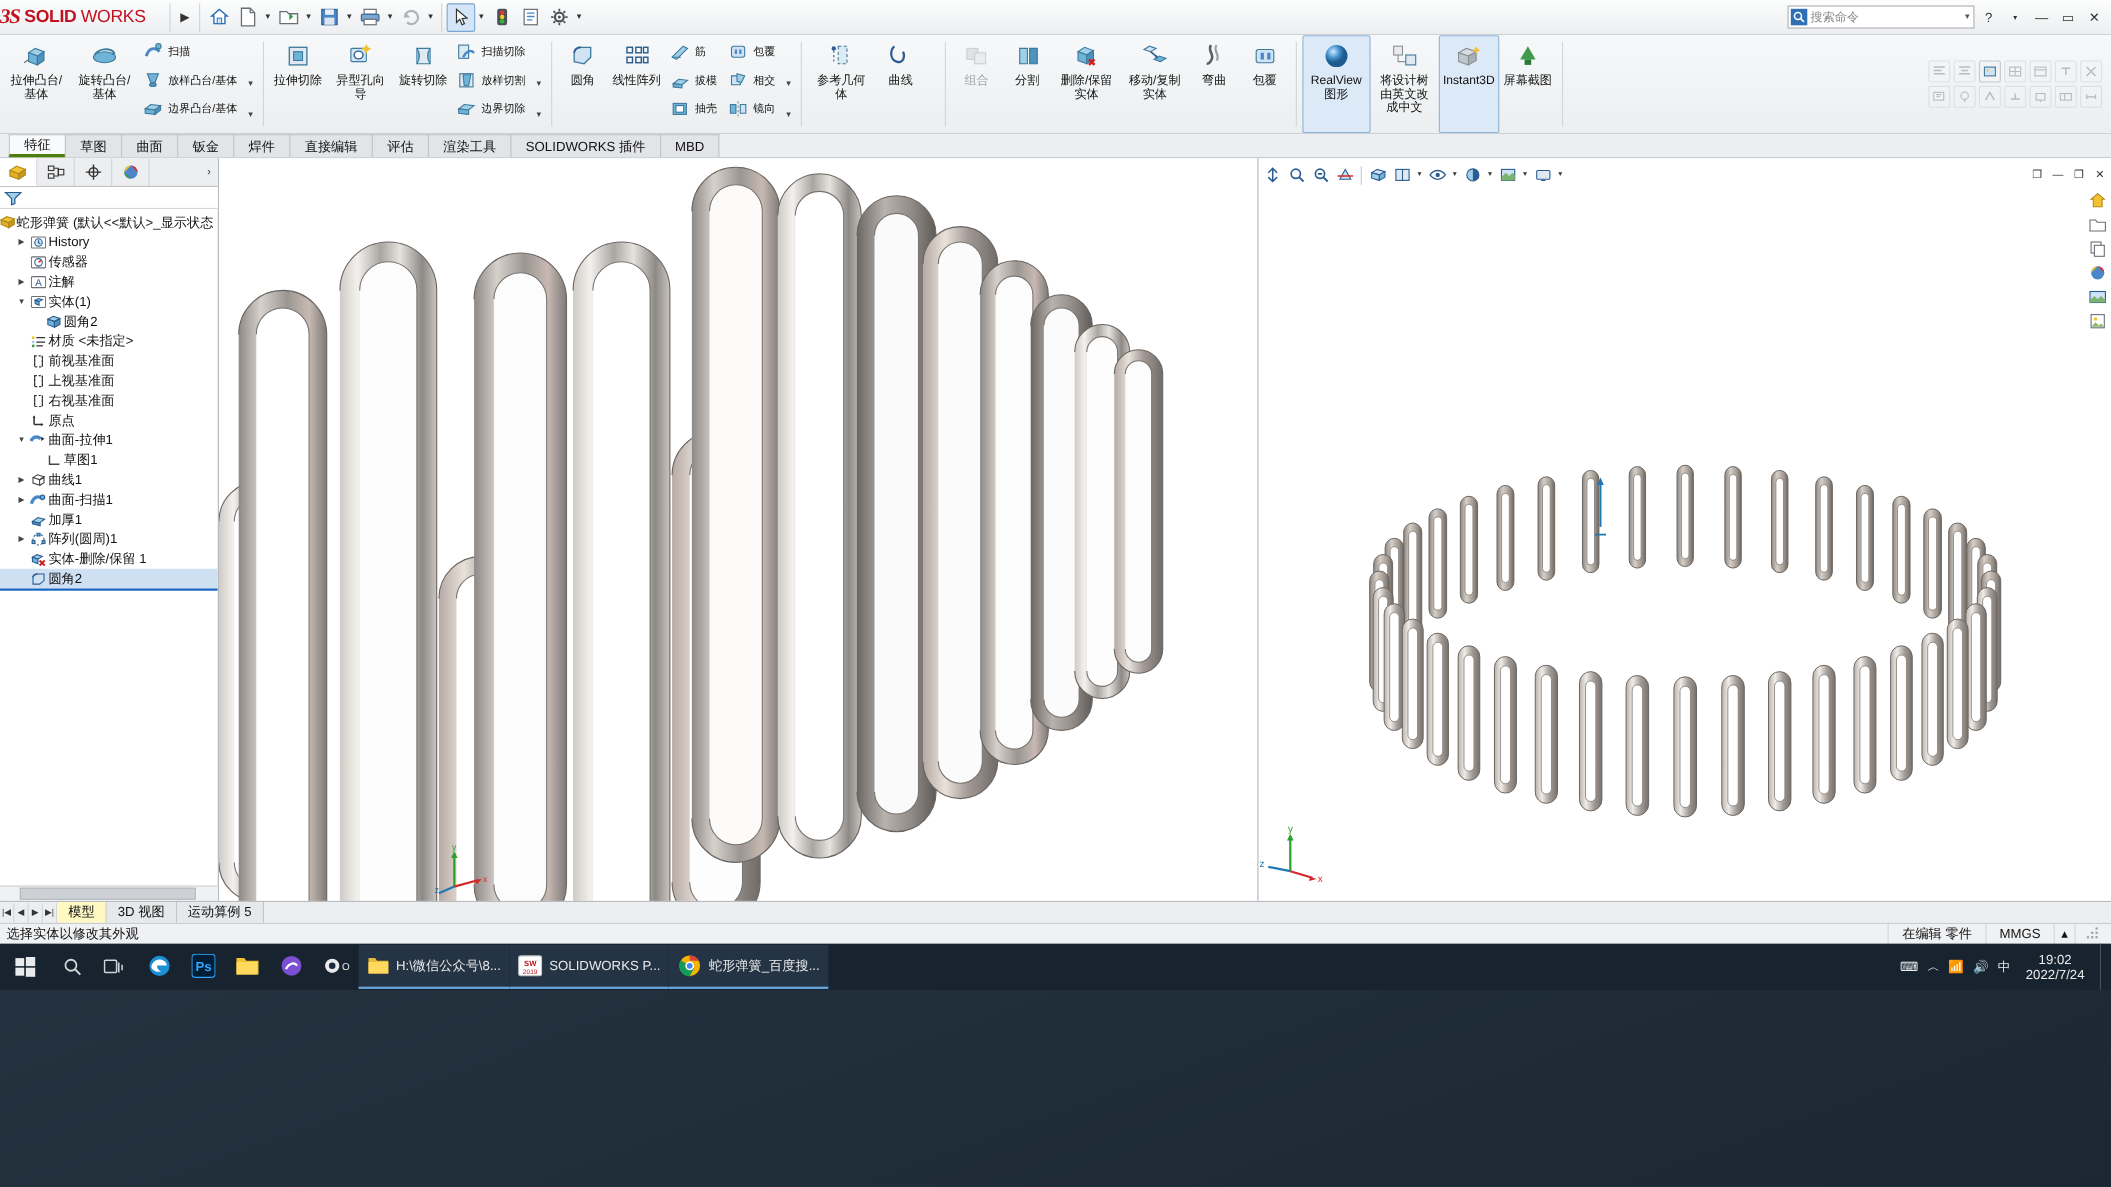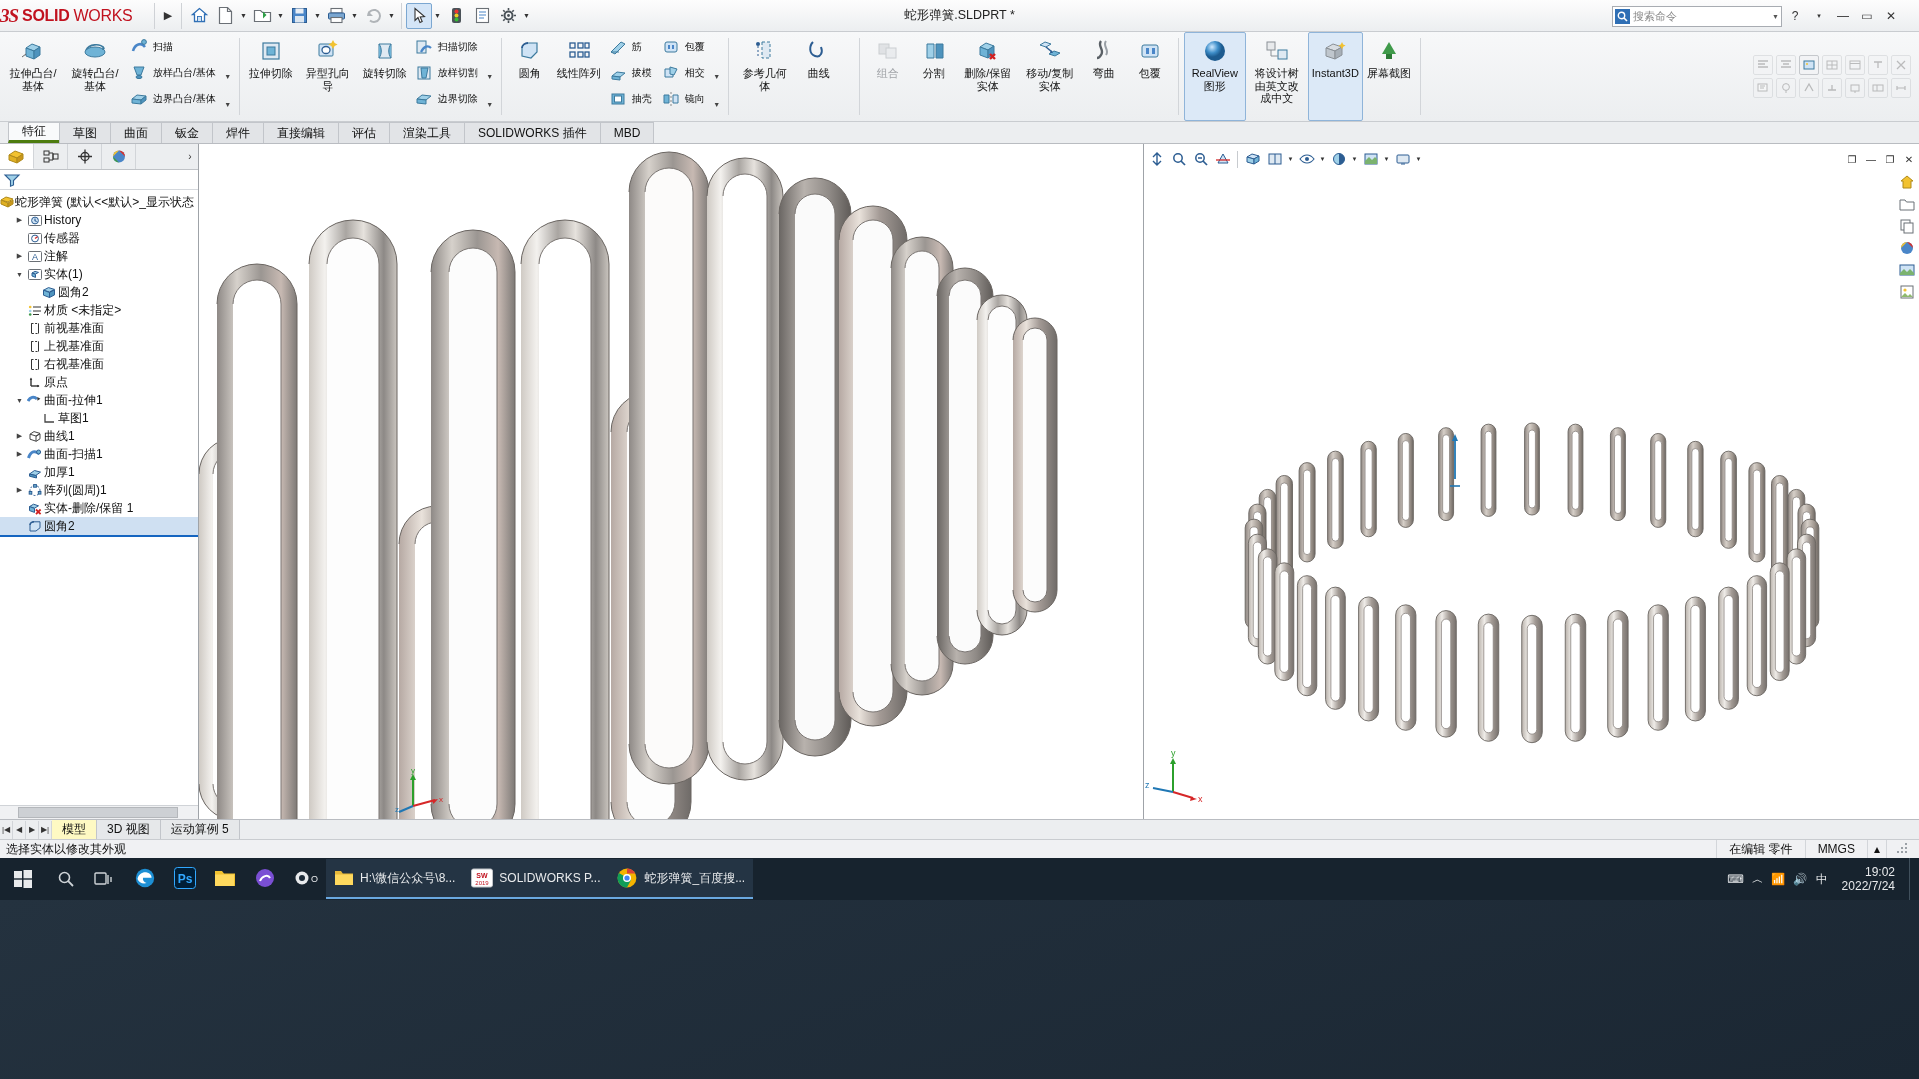--- a/index.html
+++ b/index.html
@@ -35,21 +35,21 @@
   .tb-btn{
     width:26px; height:26px; display:flex; align-items:center; justify-content:center;
     cursor:pointer; border:1px solid transparent; border-radius:2px;
   }
   .tb-caret{ width:11px; height:26px; display:flex; align-items:center; justify-content:center; font-size:7px; color:#333; cursor:pointer;}
   .tb-btn.sel{ background:#d4e5f7; border-color:#7ba7d1;}
   .title-text{
     position:absolute; left:0; right:0; text-align:center; font-size:12.5px; color:#222;
     pointer-events:none;
   }
-  .tb-right{ margin-left:auto; display:flex; align-items:flex-end; gap:2px; padding-right:17px; z-index:5;}
+  .tb-right{ margin-left:auto; display:flex; align-items:flex-start; gap:2px; padding-right:4px; z-index:5;}
   .searchbox{
     width:170px; height:21px; background:#fff; border:1px solid #a8acb2;
     display:flex; align-items:center; padding:0 2px; gap:3px; font-size:11px; color:#888;
   }
   .searchbox .sicon{ width:15px; height:15px; background:#2f6fb5; display:flex;align-items:center;justify-content:center;}
   .win-btn{ width:22px;height:22px; display:flex;align-items:center;justify-content:center;font-size:12px;color:#333;cursor:pointer;}
 
   
   .ribbon{
     position:absolute; left:0; top:32px; width:1919px; height:90px;
@@ -199,21 +199,21 @@
   .tb-search{ width:40px;height:42px;display:flex;align-items:center;justify-content:center;cursor:pointer;}
   .tb-item{
     height:40px; display:flex; align-items:center; gap:6px; padding:0 8px; cursor:pointer;
     border-bottom:2px solid transparent; min-width:40px;
   }
   .tb-item.open{ background:#243444; border-bottom-color:#6aa8e0;}
   .tb-item .lbl{ color:#e8eaec; font-size:12px; white-space:nowrap; max-width:130px; overflow:hidden; text-overflow:ellipsis;}
   .tb-tray{
     margin-left:auto; display:flex; align-items:center; gap:8px; padding-right:4px; height:42px; color:#e8eaec; font-size:11.5px;
   }
-  .tb-clock{ text-align:right; line-height:14px; font-size:12px; padding:0 6px;}
+  .tb-clock{ text-align:center; line-height:14px; font-size:12px; padding:0 6px;}
   .tb-show{ width:6px;height:42px; border-left:1px solid #41505c;}
 
   
   .wall{ position:absolute; left:0; top:42px; width:1919px; height:179px;
          background:linear-gradient(160deg,#24323f,#1b2733);}
 </style>
 </head>
 <body>
 
 <div class="app">
@@ -296,21 +296,20 @@
       <svg width="17" height="17" viewBox="0 0 17 17">
           <circle cx="8.5" cy="8.5" r="4" fill="none" stroke="#4a5258" stroke-width="2"></circle>
           <circle cx="8.5" cy="8.5" r="1.4" fill="#4a5258"></circle>
           <g stroke="#4a5258" stroke-width="1.6">
             <path d="M8.5 1v2.2M8.5 13.8V16M1 8.5h2.2M13.8 8.5H16M3.2 3.2l1.6 1.6M12.2 12.2l1.6 1.6M13.8 3.2l-1.6 1.6M4.8 12.2l-1.6 1.6"></path>
           </g>
         </svg>
     </div>
     <div class="tb-caret">▼</div>
 
-    <div class="title-text">蛇形弹簧.SLDPRT *</div>
 
     <div class="tb-right">
       <div class="searchbox">
         <div class="sicon">
           <svg width="11" height="11" viewBox="0 0 11 11">
               <circle cx="4.5" cy="4.5" r="3.2" fill="none" stroke="#fff" stroke-width="1.4"></circle>
               <path d="M7 7l3 3" stroke="#fff" stroke-width="1.6"></path>
             </svg>
         </div>
         <span>搜索命令</span>

